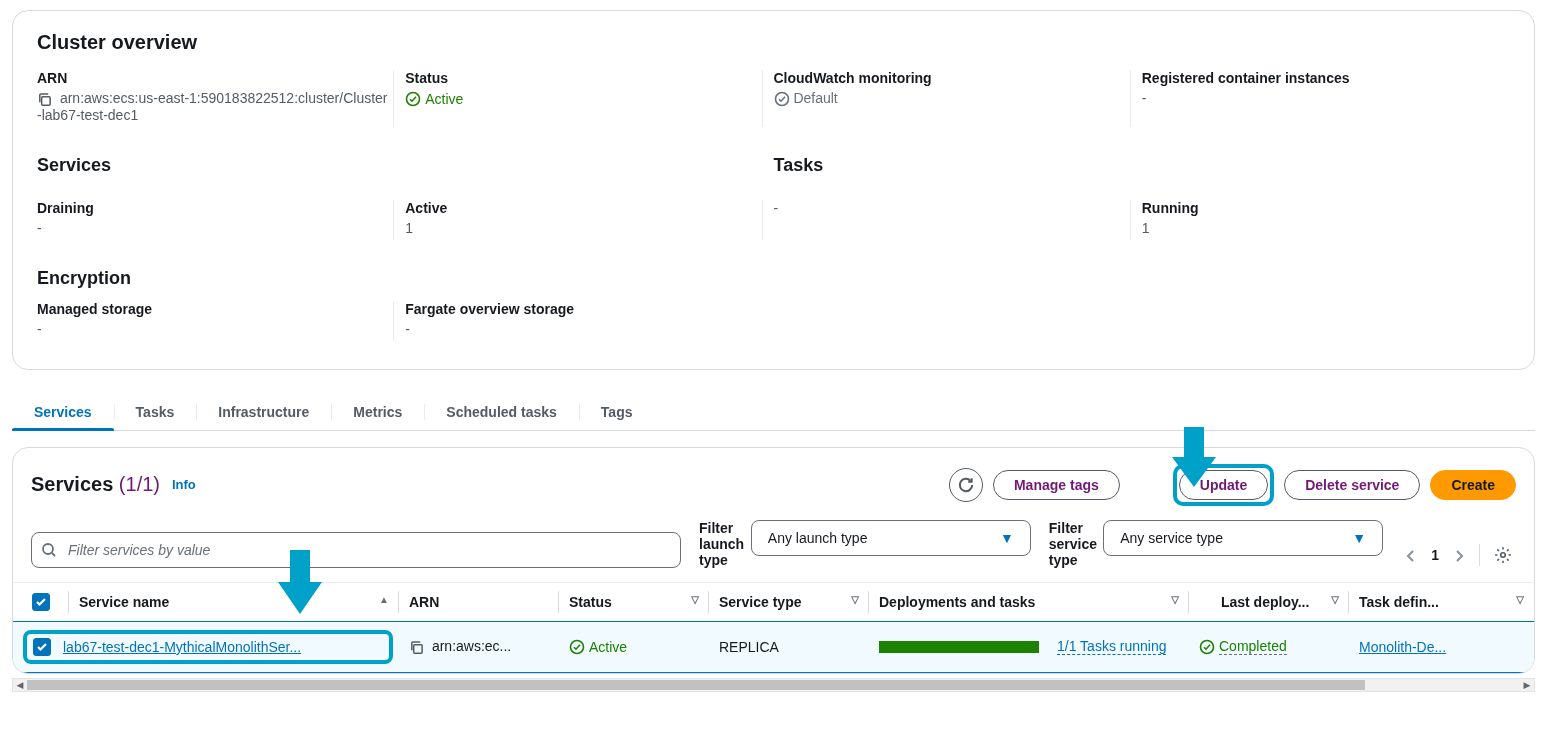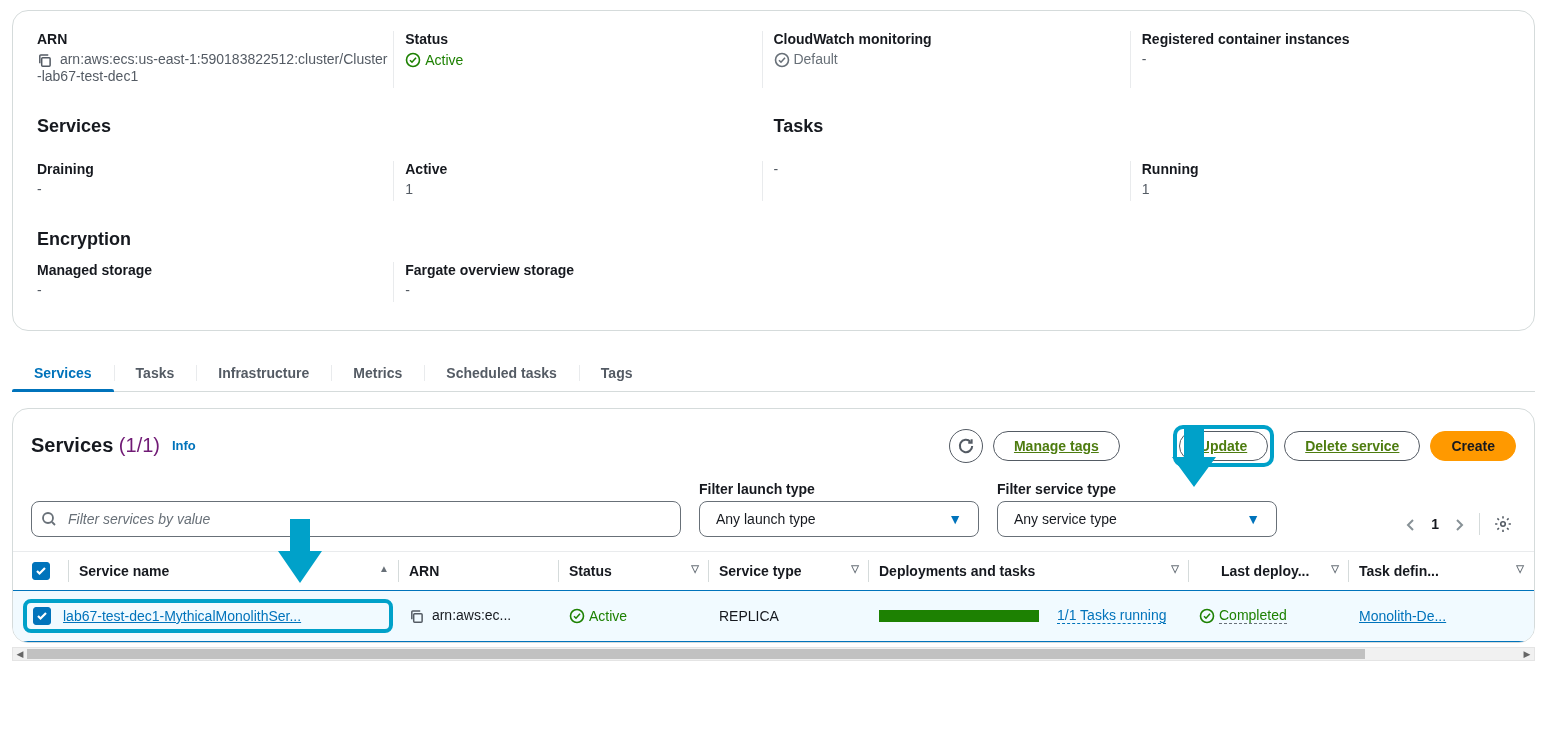--- a/index.html
+++ b/index.html
@@ -27,27 +27,27 @@
   .tab + .tab::before { content:""; position:absolute; left:0; top:10px; bottom:10px; width:1px; background:#e9ebed; }
 
   
   .svc-panel { border:1px solid #d5dbdb; border-radius:16px; padding:16px 0 0; overflow:hidden; }
   .svc-head { display:flex; align-items:center; padding:0 18px 14px; }
   .svc-head h2 { font-size:20px; font-weight:700; }
   .svc-head .count { font-weight:400; color:#701a75; }
   .info-link { color:#0073bb; font-size:13px; font-weight:700; margin-left:12px; }
   .actions { margin-left:auto; display:flex; gap:10px; align-items:center; }
   .btn { border:1.5px solid #545b64; background:#fff; color:#0073bb; font-weight:700; padding:6px 20px; border-radius:999px; font-size:14px; cursor:pointer; border-color:#545b64;}
-  .btn.outline { border-color:#545b64; color:#4d7c0f;text-decoration:underline; }
+  .btn.outline { border-color:#545b64; color:#701a75; }
   .btn.primary { background:#ff9900; border-color:#ff9900; color:#16191f; }
   .icon-btn { width:34px; height:34px; border:1.5px solid #545b64; border-radius:50%; display:flex; align-items:center; justify-content:center; cursor:pointer; background:#fff; }
   .callout { border:4px solid #00a1c9; border-radius:10px; padding:2px;margin-left:43px; }
 
   .filters { display:flex; align-items:flex-end; gap:18px; padding:0 18px 14px; }
-  .filt-col { display:flex; flex-direction:column; gap:4px; }
+  .filt-col { display:flex; flex-direction:row; gap:4px; }
   .filt-label { font-weight:700; font-size:14px; }
   .search-wrap { flex:0 0 650px; position:relative; }
   .search-wrap input { width:100%; height:36px; border:1.5px solid #687078; border-radius:8px; padding:0 12px 0 36px; font-size:14px; }
   .search-wrap input::placeholder { font-style:italic; color:#687078; }
   .search-wrap .sicon { position:absolute; left:10px; top:9px; color:#687078; }
   .select { min-width:280px; height:36px; border:1.5px solid #687078; border-radius:8px; padding:0 16px; display:flex; align-items:center; justify-content:space-between; cursor:pointer; font-size:14px;}
   .select .caret { color:#0073bb; }
   .pager { margin-left:auto; display:flex; align-items:center; gap:10px; }
   .pager .pg { color:#879196; cursor:pointer; padding:4px;}
   .pager .cur { font-weight:700; color:#16191f; }
@@ -70,20 +70,21 @@
   .hscroll { height:14px; background:#f1f1f1; border:1px solid #e4e4e4; margin-top:4px; position:relative;}
   .hscroll .thumb { position:absolute; left:0; top:1px; height:10px; width:88%; background:#c1c1c1; }
   .hscroll .end { position:absolute; top:0; width:14px; height:12px; display:flex; align-items:center; justify-content:center; color:#666; font-size:9px;}
   .hscroll .end.l { left:0; }
   .hscroll .end.r { right:0; }
 </style>
 </head>
 <body>
 
 <div class="panel">
+  <h2 class="section-title">Cluster overview</h2>
 
   <div class="grid4">
     <div class="cell">
       <div class="label">ARN</div>
       <div class="value">
         <span class="copy-icon">
           <svg width="15" height="15" viewBox="0 0 16 16" fill="none" stroke="currentColor" stroke-width="1.6">
               <rect x="5" y="5" width="9" height="9" rx="1"></rect>
               <path d="M3 11V3a1 1 0 0 1 1-1h8"></path>
             </svg>

